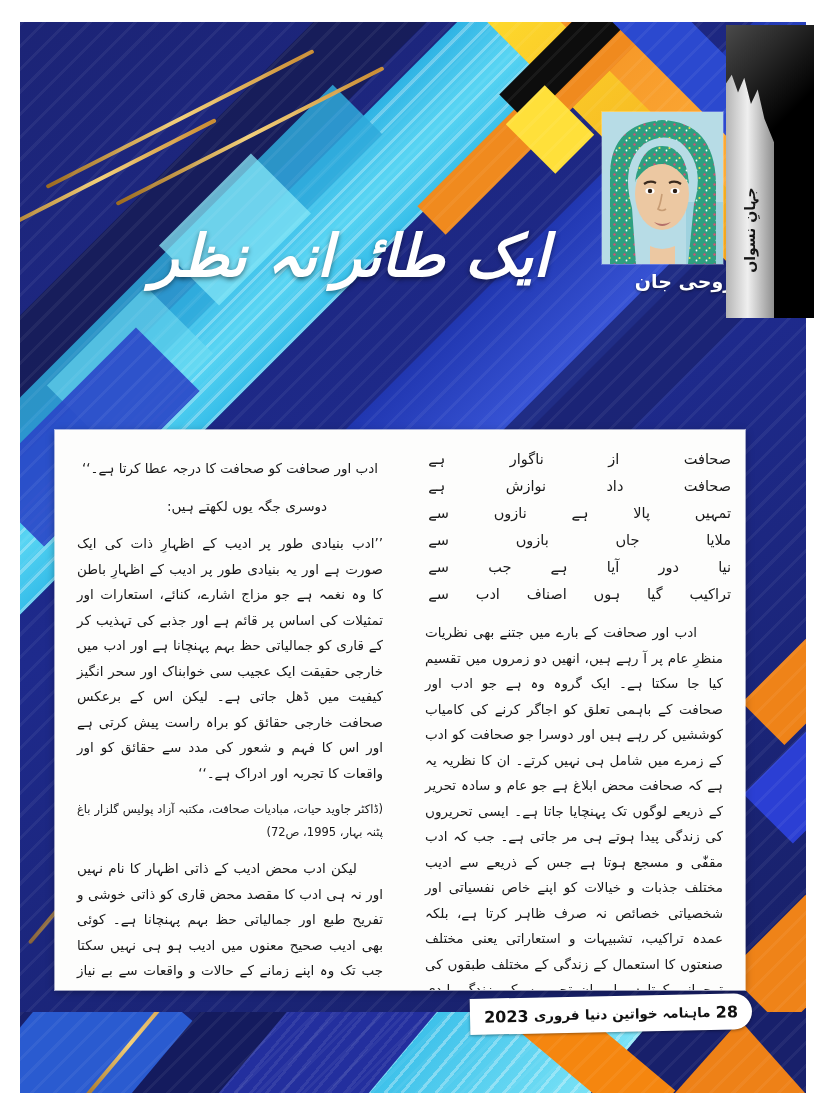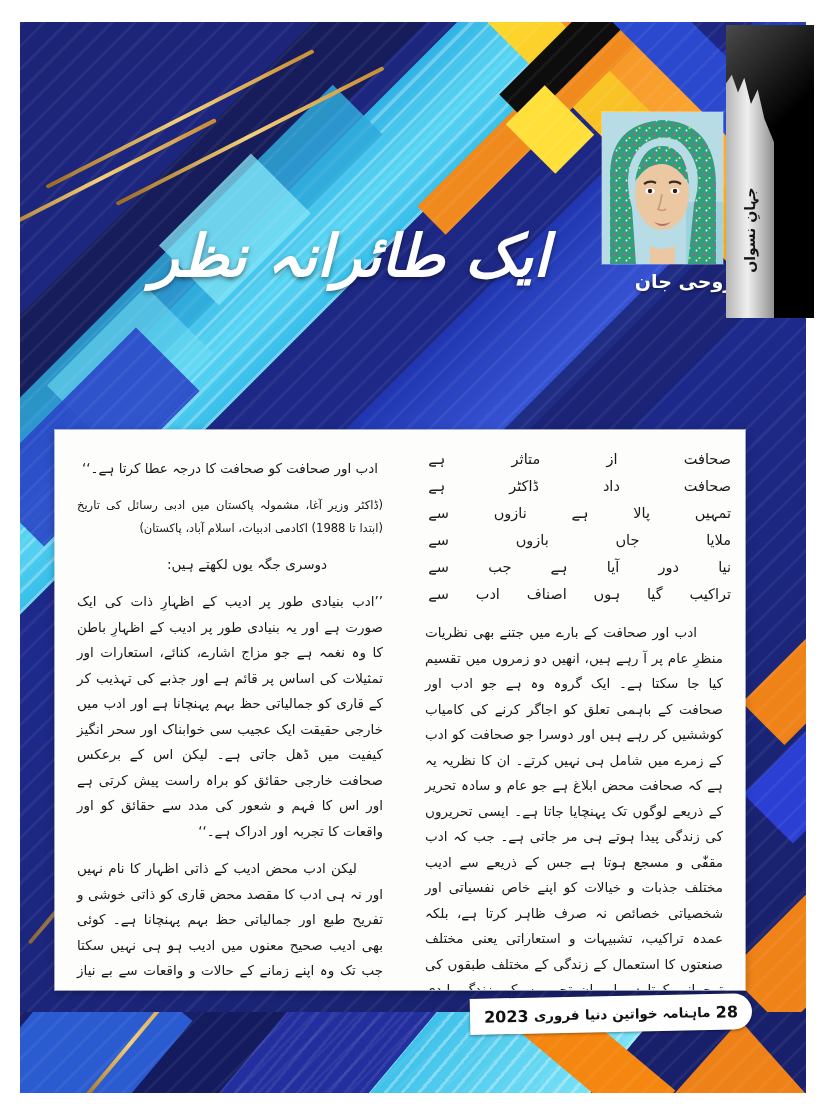--- a/index.html
+++ b/index.html
@@ -227,27 +227,27 @@
     </div>
   </div>
 
   <div class="content-panel">
     <div class="columns">
       <div class="col col-right">
         <div class="poem">
             <div class="poem-line">
               <span>صحافت</span>
               <span>از</span>
-              <span>متاثر</span>
+              <span>ناگوار</span>
               <span>ہے</span>
             </div>
             <div class="poem-line">
               <span>صحافت</span>
               <span>داد</span>
-              <span>ڈاکٹر</span>
+              <span>نوازش</span>
               <span>ہے</span>
             </div>
             <div class="poem-line">
               <span>تمہیں</span>
               <span>پالا</span>
               <span>ہے</span>
               <span>نازوں</span>
               <span>سے</span>
             </div>
             <div class="poem-line">
@@ -270,23 +270,23 @@
               <span>ہوں</span>
               <span style="font-weight: 400;">اصناف</span>
               <span>ادب</span>
               <span>سے</span>
             </div>
           </div>
       <p class="para body">ادب اور صحافت کے بارے میں جتنے بھی نظریات منظرِ عام پر آ رہے ہیں، انھیں دو زمروں میں تقسیم کیا جا سکتا ہے۔ ایک گروہ وہ ہے جو ادب اور صحافت کے باہمی تعلق کو اجاگر کرنے کی کامیاب کوششیں کر رہے ہیں اور دوسرا جو صحافت کو ادب کے زمرے میں شامل ہی نہیں کرتے۔ ان کا نظریہ یہ ہے کہ صحافت محض ابلاغ ہے جو عام و سادہ تحریر کے ذریعے لوگوں تک پہنچایا جاتا ہے۔ ایسی تحریروں کی زندگی پیدا ہوتے ہی مر جاتی ہے۔ جب کہ ادب مقفّٰی و مسجع ہوتا ہے جس کے ذریعے سے ادیب مختلف جذبات و خیالات کو اپنے خاص نفسیاتی اور شخصیاتی خصائص نہ صرف ظاہر کرتا ہے، بلکہ عمدہ تراکیب، تشبیہات و استعاراتی یعنی مختلف صنعتوں کا استعمال کے زندگی کے مختلف طبقوں کی ترجمانی کرتا ہے اور ان تحریروں کی زندگی ابدی ہوتی ہے۔ ڈاکٹر وزیر آغا ادب اور صحافت کے بارے میں یوں لکھتے ہیں۔</p>
         </div>
       <div class="col col-left">
           <p class="para center">ادب اور صحافت کو صحافت کا درجہ عطا کرتا ہے۔‘‘</p>
-          <p class="para ref">(ڈاکٹر وزیر آغا، مشمولہ پاکستان میں ادبی رسائل کی تاریخ (ابتدا تا 1988) اکادمی ادبیات، اسلام آباد، پاکستان)</p>
           <p class="para lead">دوسری جگہ یوں لکھتے ہیں:</p>
           <p class="para flush">’’ادب بنیادی طور پر ادیب کے اظہارِ ذات کی ایک صورت ہے اور یہ بنیادی طور پر ادیب کے اظہارِ باطن کا وہ نغمہ ہے جو مزاج اشارے، کنائے، استعارات اور تمثیلات کی اساس پر قائم ہے اور جذبے کی تہذیب کر کے قاری کو جمالیاتی حظ بہم پہنچانا ہے اور ادب میں خارجی حقیقت ایک عجیب سی خوابناک اور سحر انگیز کیفیت میں ڈھل جاتی ہے۔ لیکن اس کے برعکس صحافت خارجی حقائق کو براہ راست پیش کرتی ہے اور اس کا فہم و شعور کی مدد سے حقائق کو اور واقعات کا تجربہ اور ادراک ہے۔‘‘</p>
+          <p class="para ref">(ڈاکٹر جاوید حیات، مبادیات صحافت، مکتبہ آزاد پولیس گلزار باغ پٹنہ بہار، 1995، ص72)</p>
           <p class="para body">لیکن ادب محض ادیب کے ذاتی اظہار کا نام نہیں اور نہ ہی ادب کا مقصد محض قاری کو ذاتی خوشی و تفریح طبع اور جمالیاتی حظ بہم پہنچانا ہے۔ کوئی بھی ادیب صحیح معنوں میں ادیب ہو ہی نہیں سکتا جب تک وہ اپنے زمانے کے حالات و واقعات سے بے نیاز ہو۔ ادب نہ صرف ہمارے دوسرے اعمال و افعال کی طرح زندگی کے معاشی و اقتصادی اور سماجی پہلو سے براہ راست متاثر ہوتا ہے بلکہ انسانی زندگی، سماج اور معاشرے کی تمام ناگوار،</p>
         </div>
     </div>
   </div>
 
   <div class="footer-strip">
     <span class="num">28</span>
     <span class="mag">ماہنامہ خواتین دنیا</span>
     <span class="mon">فروری</span>
     <span class="num">2023</span>

